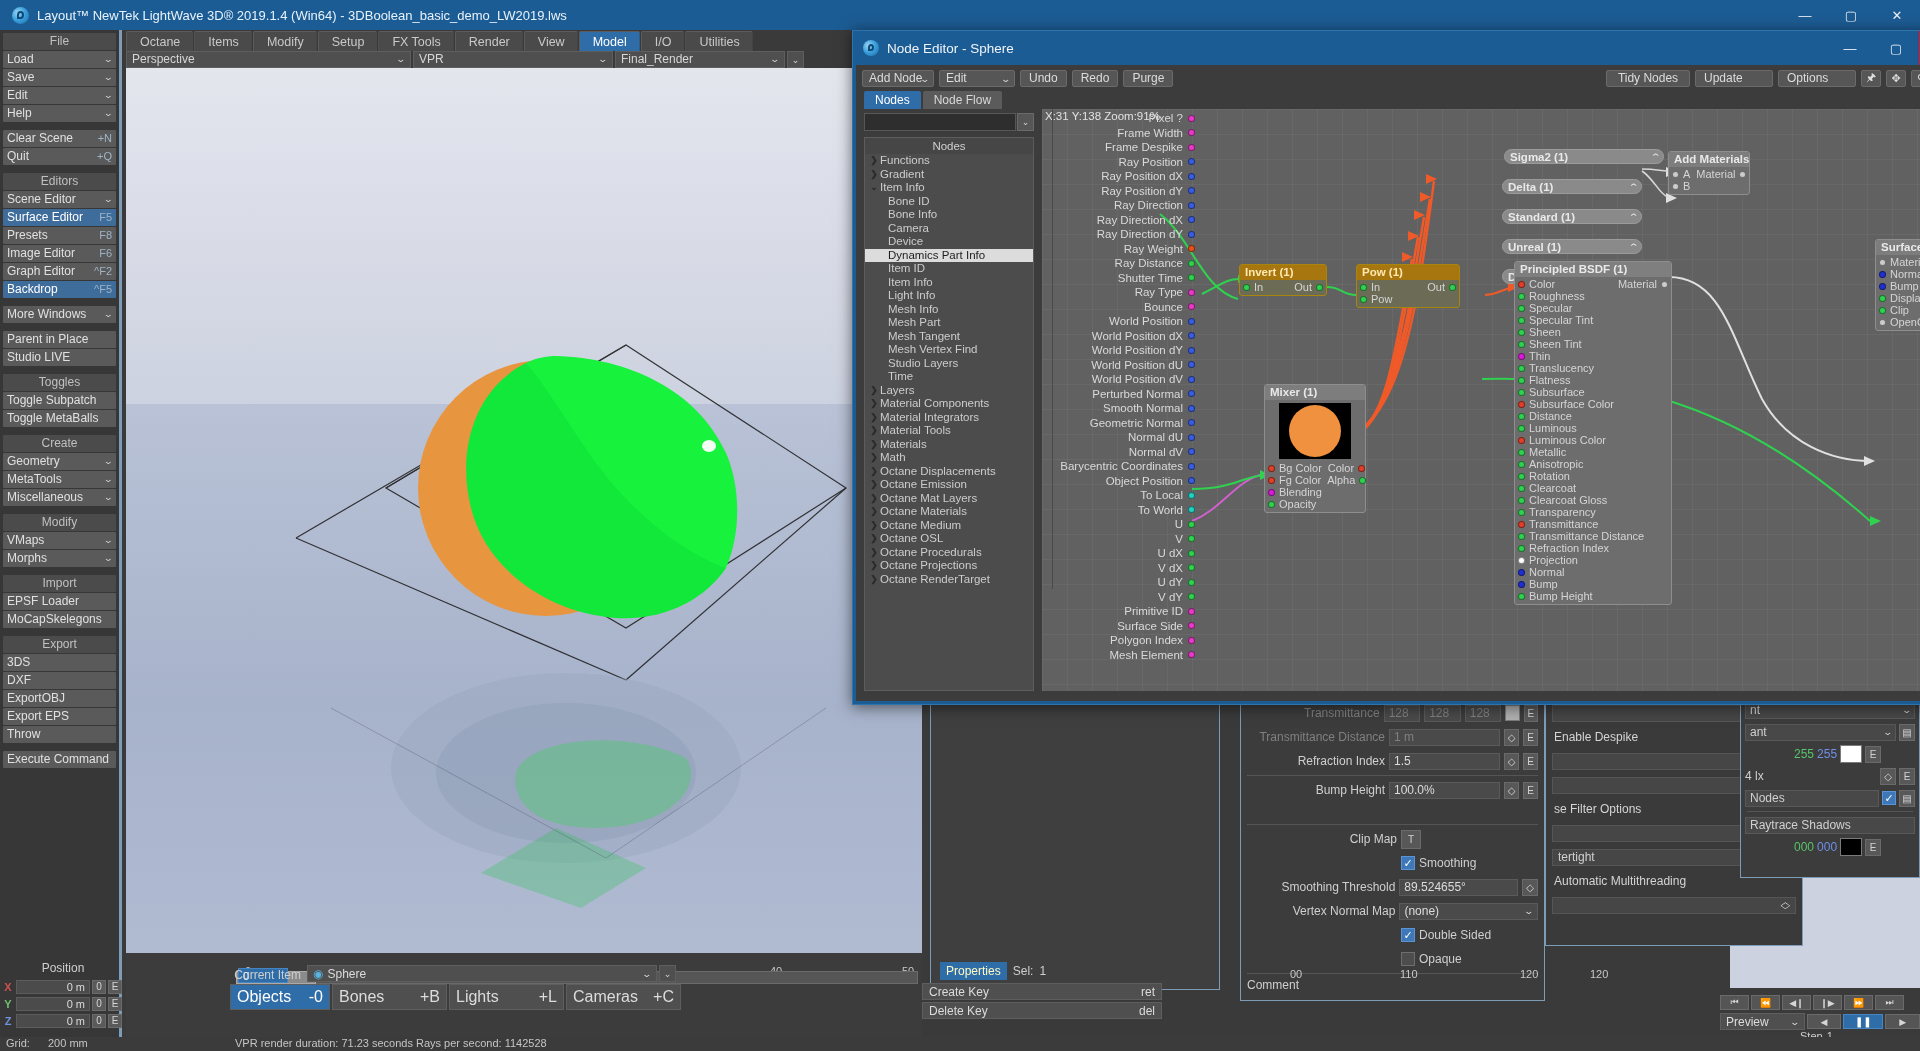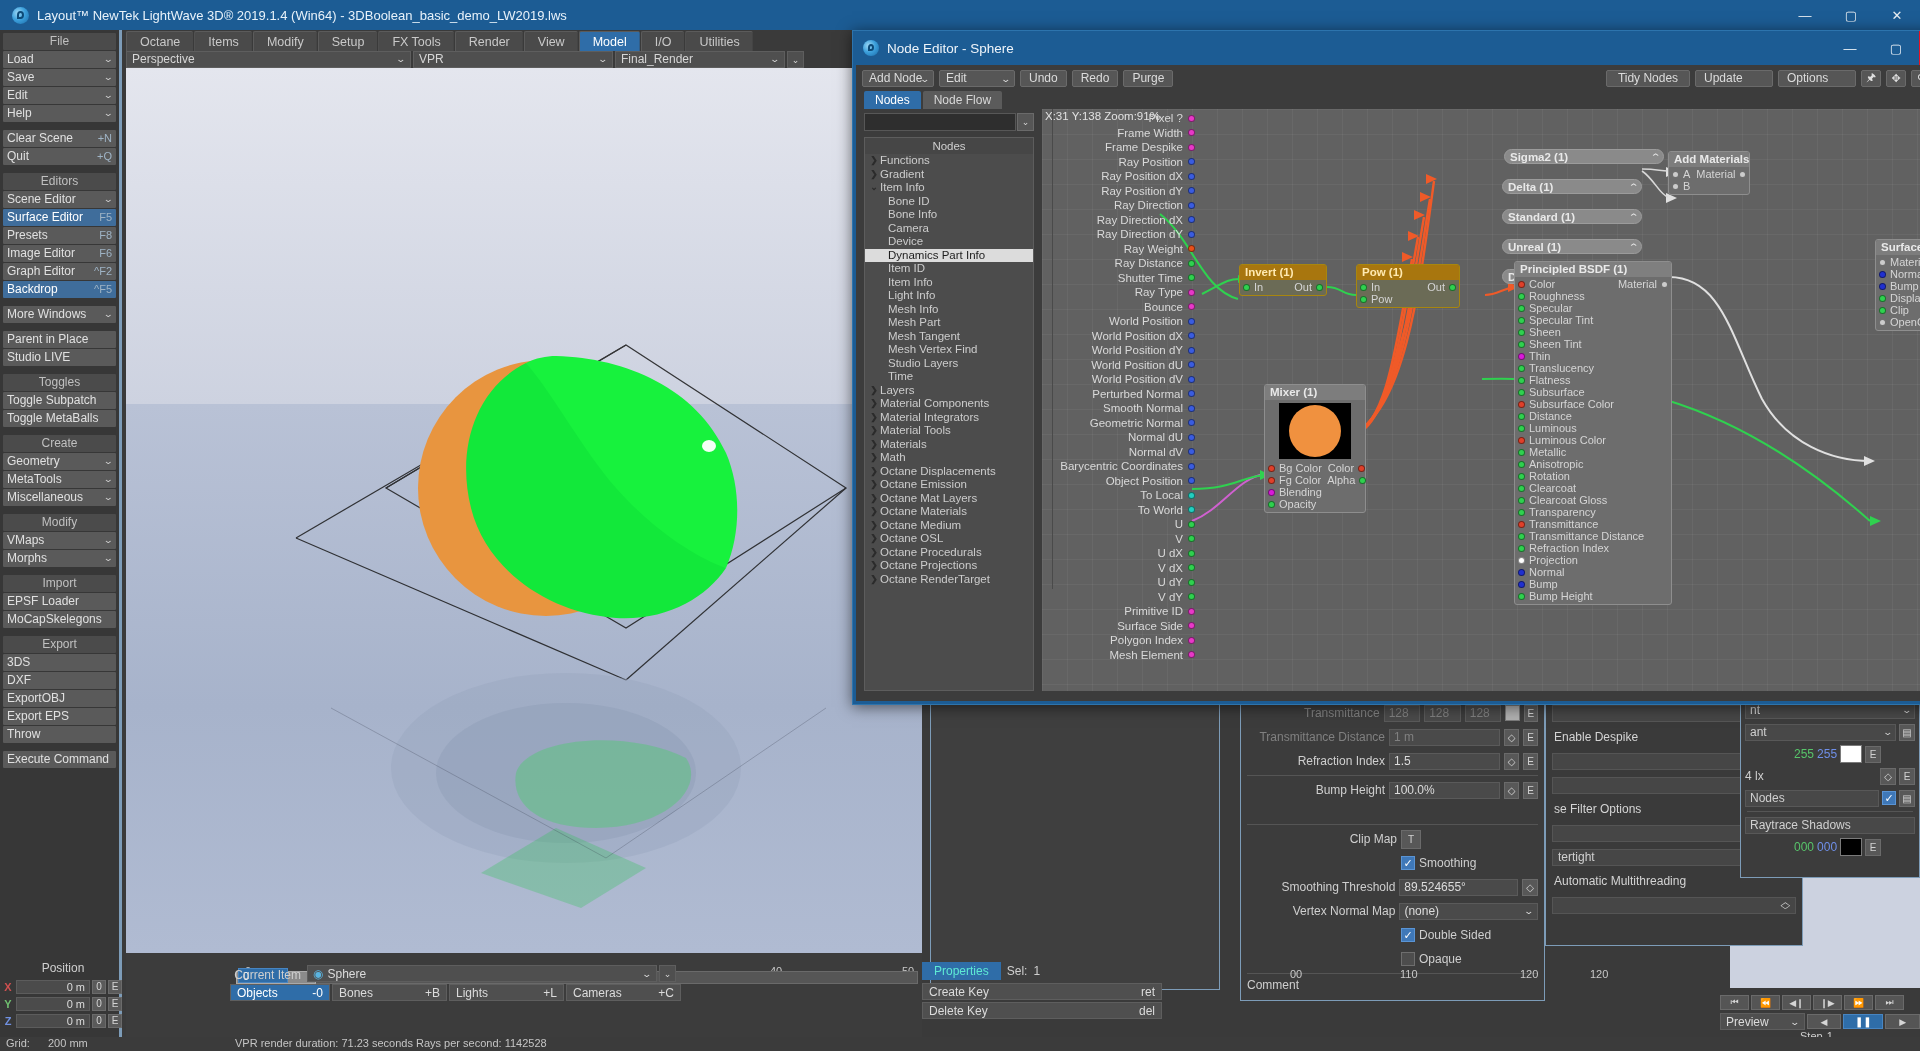--- a/index.html
+++ b/index.html
@@ -288,26 +288,26 @@
   .transport { position: absolute; left: 1720px; top: 995px; width: 200px; height: 52px; }
   .tp-btn { width: 29px; height: 15px; background: #555; border: 1px solid #6a6a6a; color: #d6d6d6;
     display:flex; align-items:center; justify-content:center; font-size: 9px; }
   .tp-play { width: 44px; height: 15px; background: #2f6da8; border: 1px solid #4785c2; color: #fff;
     display:flex; align-items:center; justify-content:center; font-size: 10px; }
 
   
   .objbar { position: absolute; left: 230px; top: 965px; width: 690px; height: 45px; }
   .ob-drop { height: 17px; background: #4f4f4f; border: 1px solid #5e5e5e; color: #dcdcdc;
     font-size: 12px; padding: 0 5px; display: flex; align-items: center; position: relative; }
-  .ob-btn { height: 17px; background: #4f4f4f; border: 1px solid #5e5e5e; color: #dcdcdc;
-    font-size: 12px; padding: 0 6px; display: flex; align-items: center; }
+  .ob-btn { height: 26px; background: #4f4f4f; border: 1px solid #5e5e5e; color: #dcdcdc;
+    font-size: 16px; padding: 0 6px; display: flex; align-items: center; }
   .ob-btn.sel { background: #2f6da8; color: #fff; }
 
   .propsbar { position: absolute; left: 922px; top: 962px; width: 300px; height: 90px; }
-  .pb-tab { height: 18px; background: #2f6da8; color: #5eead4; font-size: 12px; padding: 0 12px; display:flex; align-items:center; }
+  .pb-tab { height: 18px; background: #2f6da8; color: #fef9c3; font-size: 12px; padding: 0 6px; display:flex; align-items:center;margin-left:18px; }
   .pb-btn { height: 17px; background: #4f4f4f; border: 1px solid #5e5e5e; color: #dcdcdc;
     font-size: 12px; padding: 0 6px; display: flex; align-items: center; justify-content: space-between; }
 </style>
 </head>
 <body>
 
 <div id="app">
 
   <div class="titlebar">
     <div class="tb-icon"></div>

